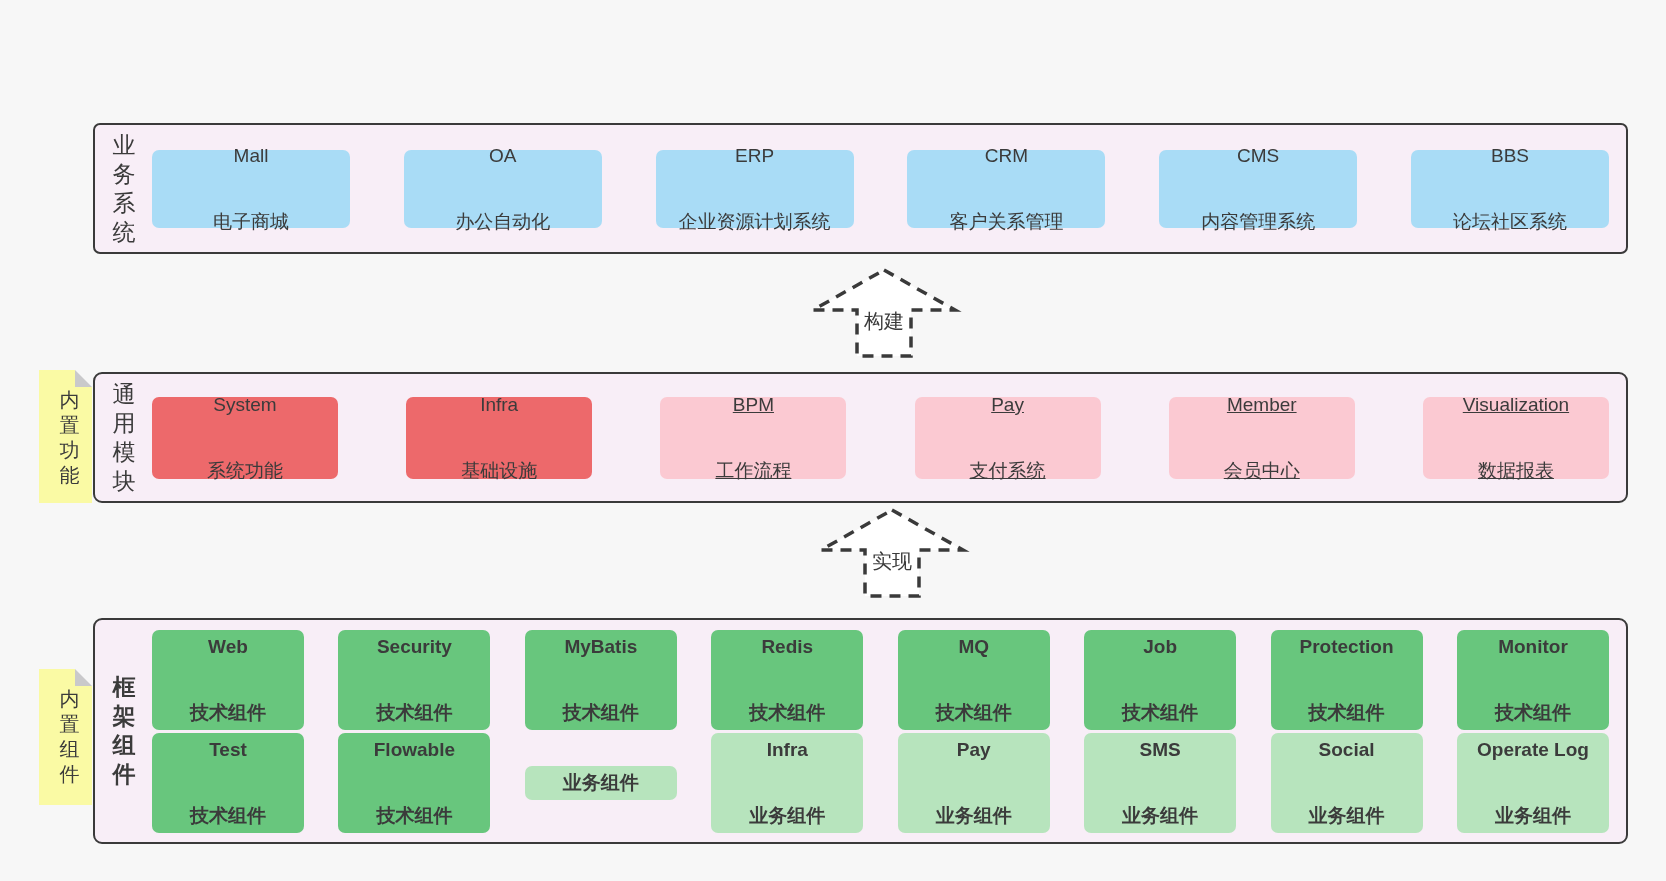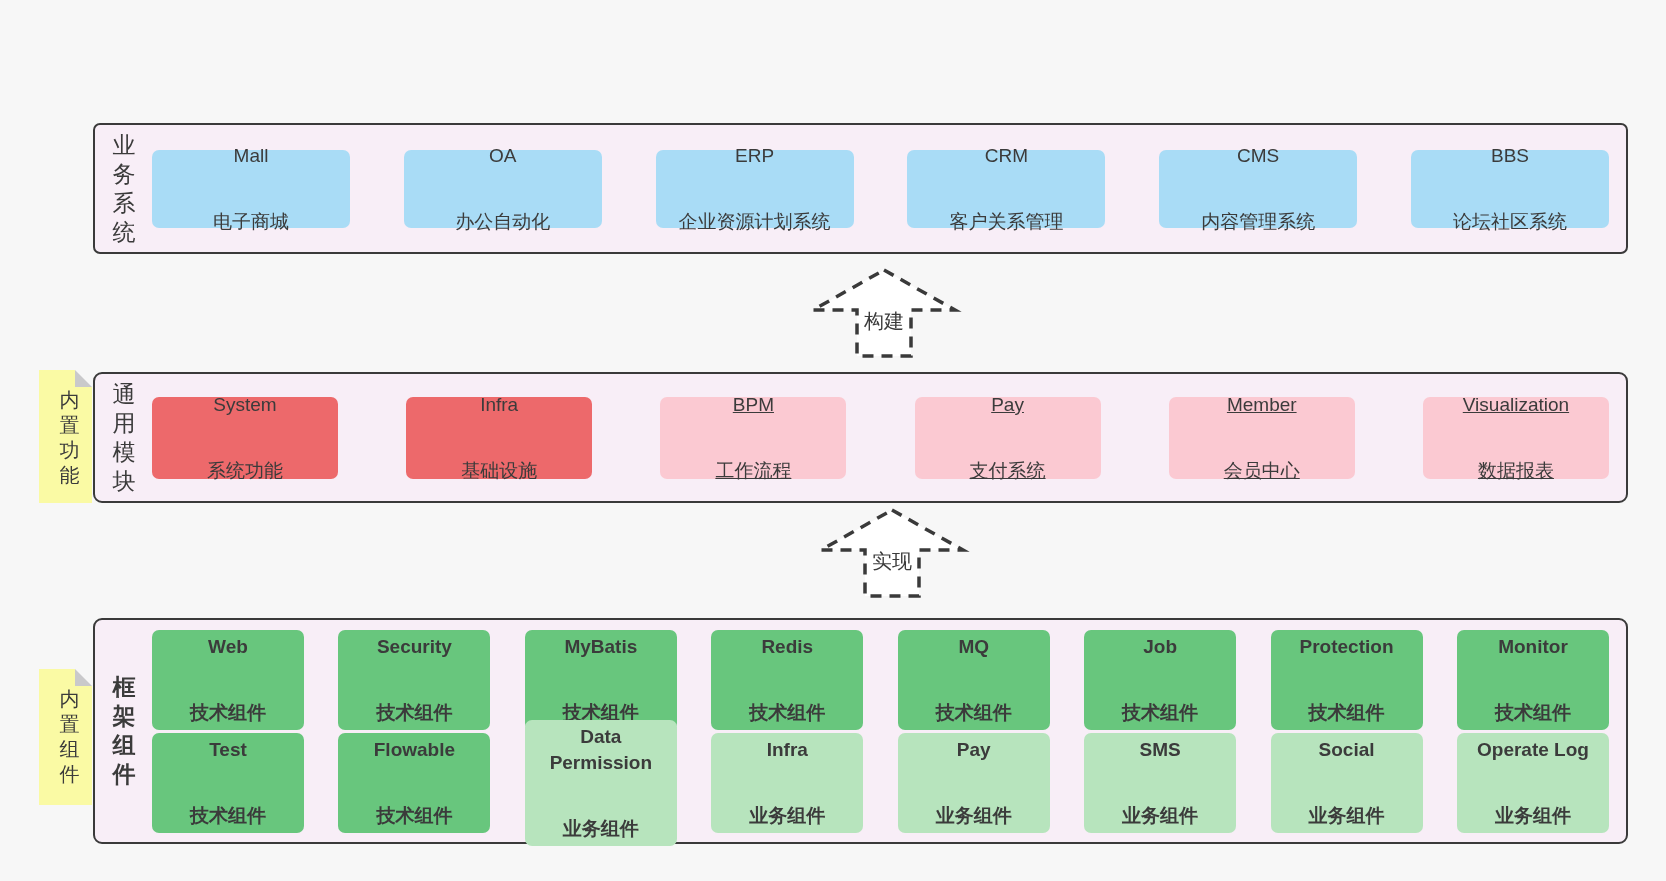--- a/index.html
+++ b/index.html
@@ -168,21 +168,20 @@
         </div>
         <div class="box c-green">
           <div class="box-title">Test</div>
           <div class="box-subtitle">技术组件</div>
         </div>
         <div class="box c-green">
           <div class="box-title">Flowable</div>
           <div class="box-subtitle">技术组件</div>
         </div>
         <div class="box c-lightgreen">
-          <div class="box-title">Data Permission</div>
           <div class="box-subtitle">业务组件</div>
         </div>
         <div class="box c-lightgreen">
           <div class="box-title">Infra</div>
           <div class="box-subtitle">业务组件</div>
         </div>
         <div class="box c-lightgreen">
           <div class="box-title">Pay</div>
           <div class="box-subtitle">业务组件</div>
         </div>

